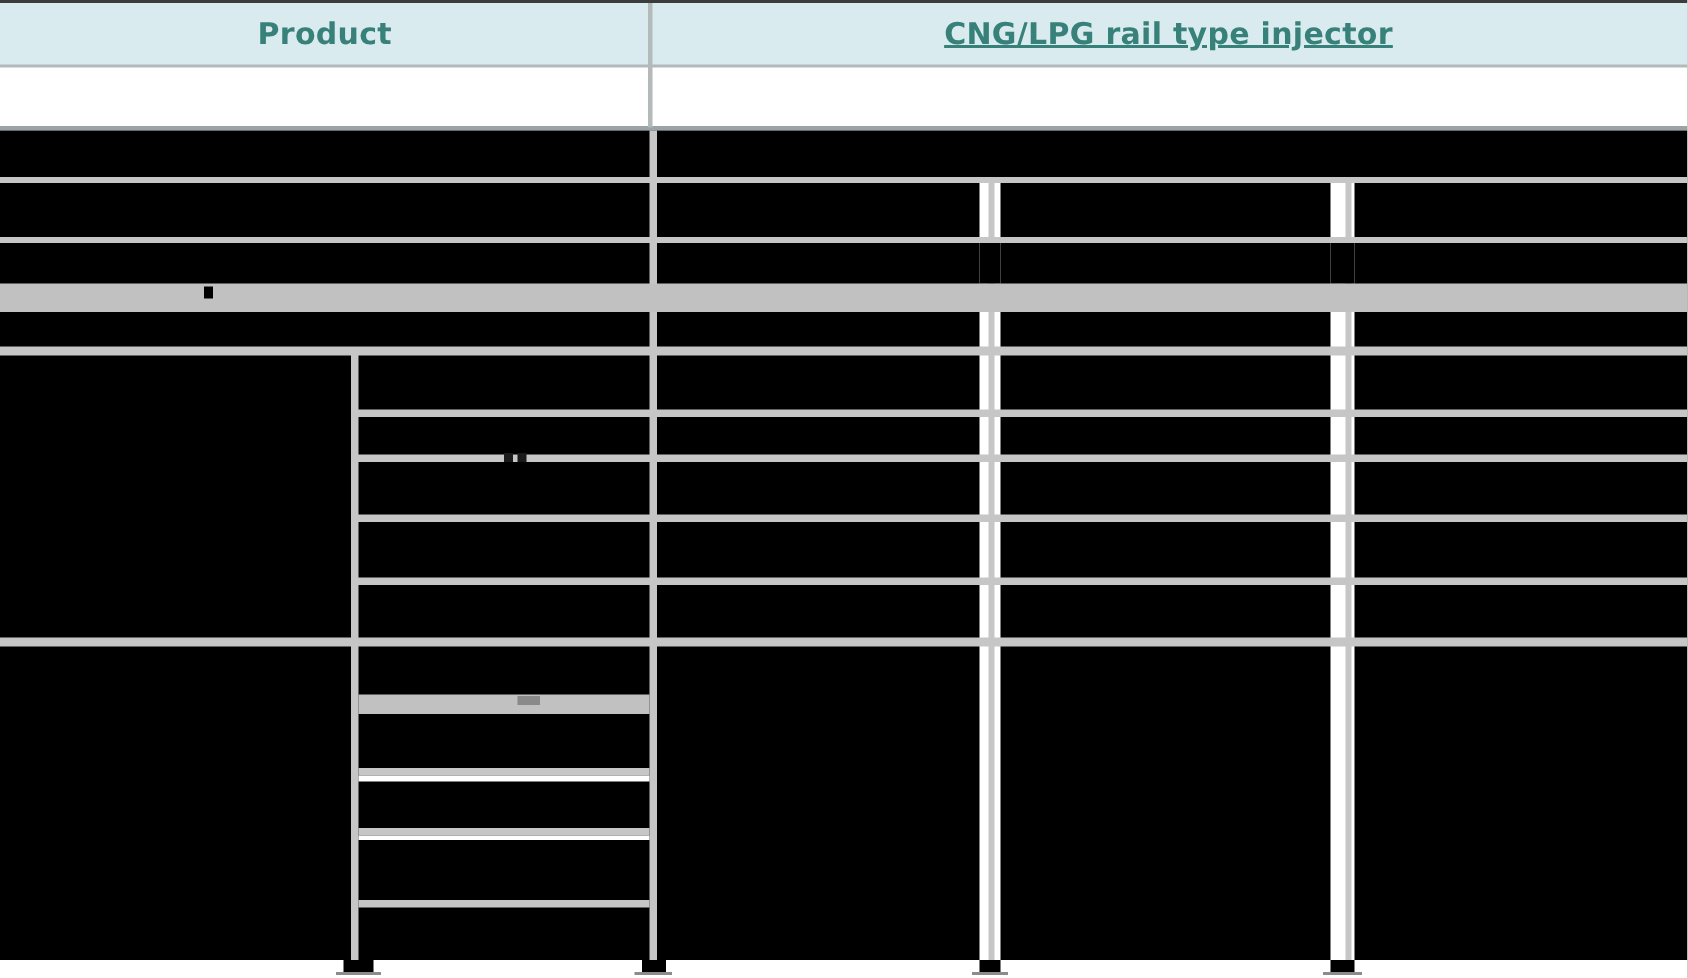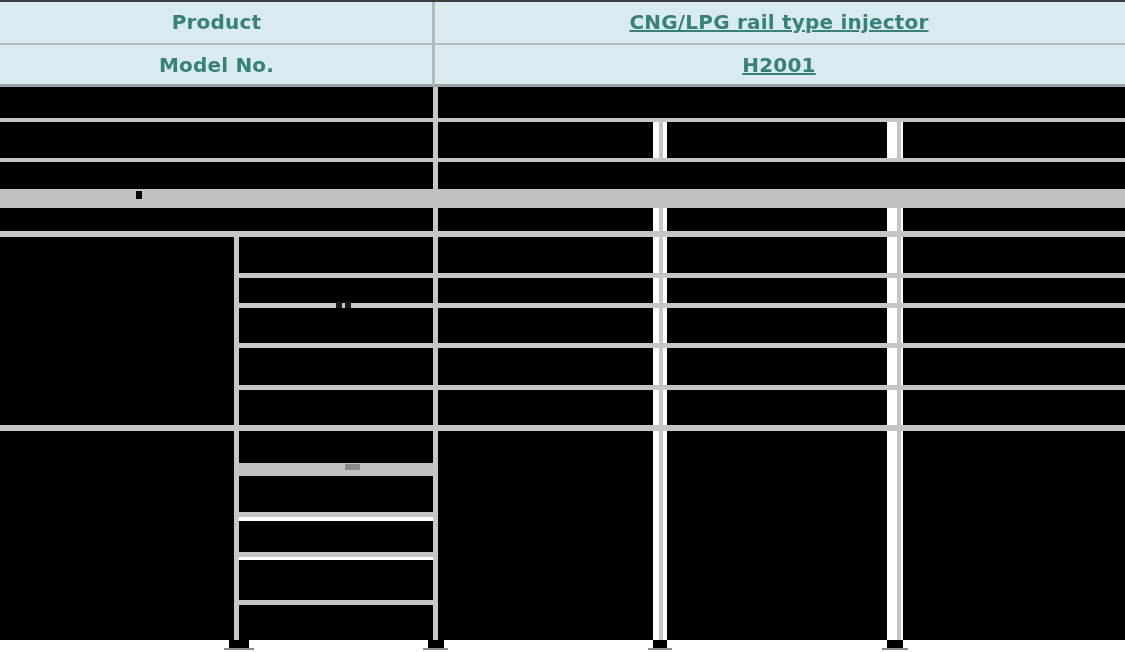--- a/index.html
+++ b/index.html
@@ -72,28 +72,20 @@
 <div class="screen">
 
   <div class="hrow hrow1">
     <div class="hcell left">
       <span>Product</span>
     </div>
     <div class="hcell right">
       <span>CNG/LPG rail type injector</span>
     </div>
   </div>
-  <div class="hrow hrow2">
-    <div class="hcell left">
-      <span>Model No.</span>
-    </div>
-    <div class="hcell right">
-      <span>H2001</span>
-    </div>
-  </div>
   <div class="abs top-border"></div>
   <div class="abs sep-h1"></div>
   <div class="abs sep-h2"></div>
   <div class="abs sep-v-header"></div>
 
   <div class="abs base"></div>
 
   <div class="abs gap gap-c"></div>
   <div class="abs gap gap-d"></div>
 

